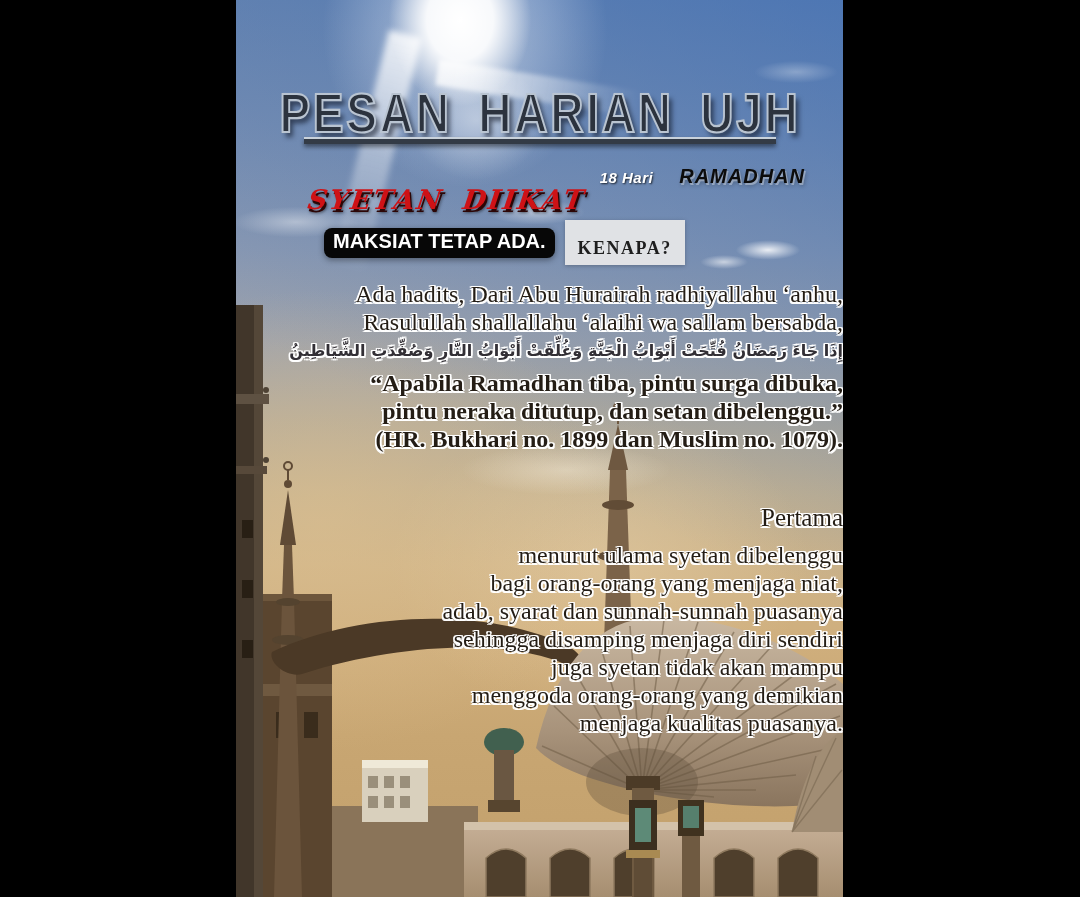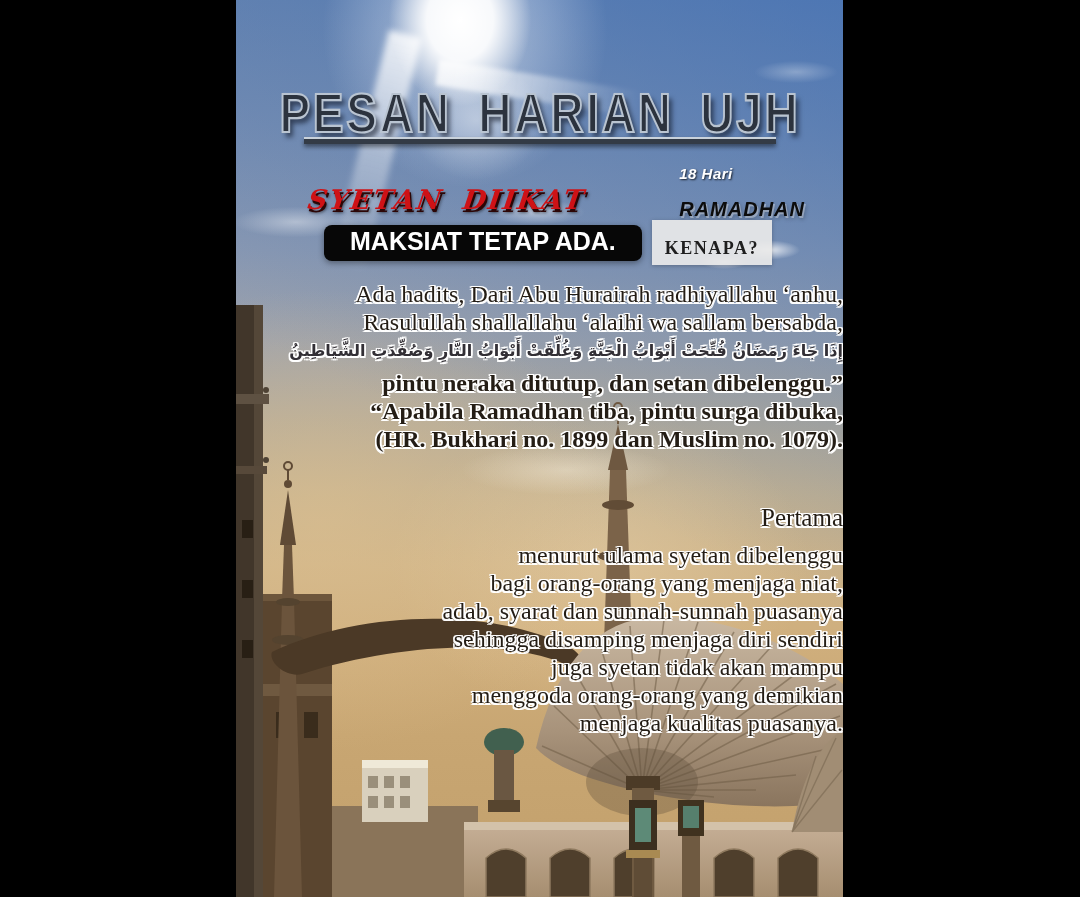--- a/index.html
+++ b/index.html
@@ -74,43 +74,43 @@
     font-size:50px;font-weight:bold;letter-spacing:3px;word-spacing:12px;
     color:#2c333e;-webkit-text-stroke:2px #b9c4d1;
     text-shadow:4px 5px 5px rgba(8,14,26,.6), 0 0 2px rgba(255,255,255,.5);
   }
   .title-underline{
     position:absolute;top:137px;left:50%;transform:translateX(-50%);
     width:472px;height:5px;background:#333b46;border-top:2px solid #c9d2db;
     box-shadow:0 3px 4px rgba(0,0,0,.45);
   }
   .meta-row{
-    position:absolute;top:165px;right:38px;display:flex;align-items:baseline;gap:16px;flex-direction:column;
+    position:absolute;top:165px;right:38px;display:flex;align-items:baseline;gap:26px;
   }
   .day-counter{
     font-size:15px;font-weight:bold;font-style:italic;color:#fff;
     text-shadow:1px 1px 2px rgba(0,0,0,.75);letter-spacing:.5px;
   }
   .month-label{
     font-size:20px;font-weight:700;font-style:italic;color:#0c0c0c;letter-spacing:1px;
     text-shadow:1.5px 1.5px 0 rgba(255,255,255,.35), 2px 3px 4px rgba(0,0,0,.3);
   }
   .script-line{
     position:absolute;top:184px;left:72px;
     font-family:"DejaVu Serif",serif;font-style:italic;font-weight:bold;
     font-size:27px;color:#ce1216;letter-spacing:2px;word-spacing:8px;
     transform:skewX(-8deg);
     text-shadow:2px 3px 0 #2c0606, 3px 4px 3px rgba(0,0,0,.5);
   }
   .headline-row{
     position:absolute;top:220px;left:88px;display:flex;align-items:center;gap:10px;
   }
   .black-box{
-    background:#070707;border-radius:8px;padding:2px 26px 5px;
-    font-size:25px;font-weight:800;color:#ffffff;letter-spacing:0;
+    background:#070707;border-radius:8px;padding:2px 9px 5px;
+    font-size:20px;font-weight:800;color:#ffffff;letter-spacing:0;
     box-shadow:0 2px 6px rgba(0,0,0,.4);white-space:nowrap;
   }
   .kenapa-box{
     background:rgba(232,232,232,.93);padding:18px 13px 6px;
     font-family:"Liberation Serif",serif;font-size:18px;font-weight:bold;
     color:#1e1e1e;letter-spacing:1.5px;white-space:nowrap;
     box-shadow:0 1px 4px rgba(0,0,0,.25);
   }
   .center-block{position:absolute;left:0;width:100%;text-align:right;}
   .hadith-intro{top:280px;font-size:24px;line-height:28px;}
@@ -295,22 +295,22 @@
       </div>
 
       <div class="center-block hadith-intro serif outline">
         <div>Ada hadits, Dari Abu Hurairah radhiyallahu ‘anhu,</div>
         <div>Rasulullah shallallahu ‘alaihi wa sallam bersabda,</div>
       </div>
 
       <div class="center-block arabic outline" dir="rtl">إِذَا جَاءَ رَمَضَانُ فُتِّحَتْ أَبْوَابُ الْجَنَّةِ وَغُلِّقَتْ أَبْوَابُ النَّارِ وَصُفِّدَتِ الشَّيَاطِينُ</div>
 
       <div class="center-block translation serif outline">
+        <div>“Apabila Ramadhan tiba, pintu surga dibuka,</div>
         <div>pintu neraka ditutup, dan setan dibelenggu.”</div>
-        <div>“Apabila Ramadhan tiba, pintu surga dibuka,</div>
         <div>(HR. Bukhari no. 1899 dan Muslim no. 1079).</div>
       </div>
 
 
       <div class="center-block pertama serif outline">Pertama</div>
 
       <div class="center-block answer serif outline">
         <div>menurut ulama syetan dibelenggu</div>
         <div>bagi orang-orang yang menjaga niat,</div>
         <div>adab, syarat dan sunnah-sunnah puasanya</div>

